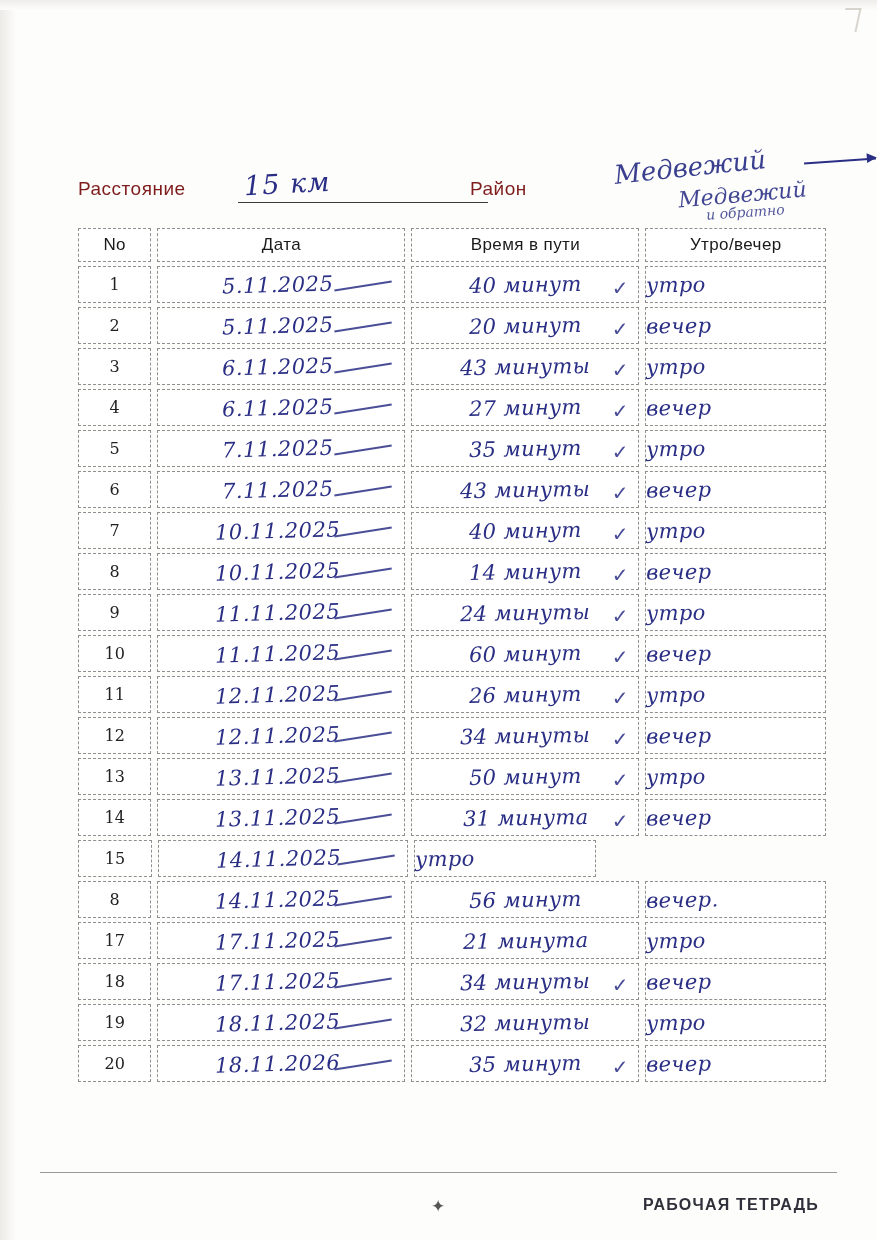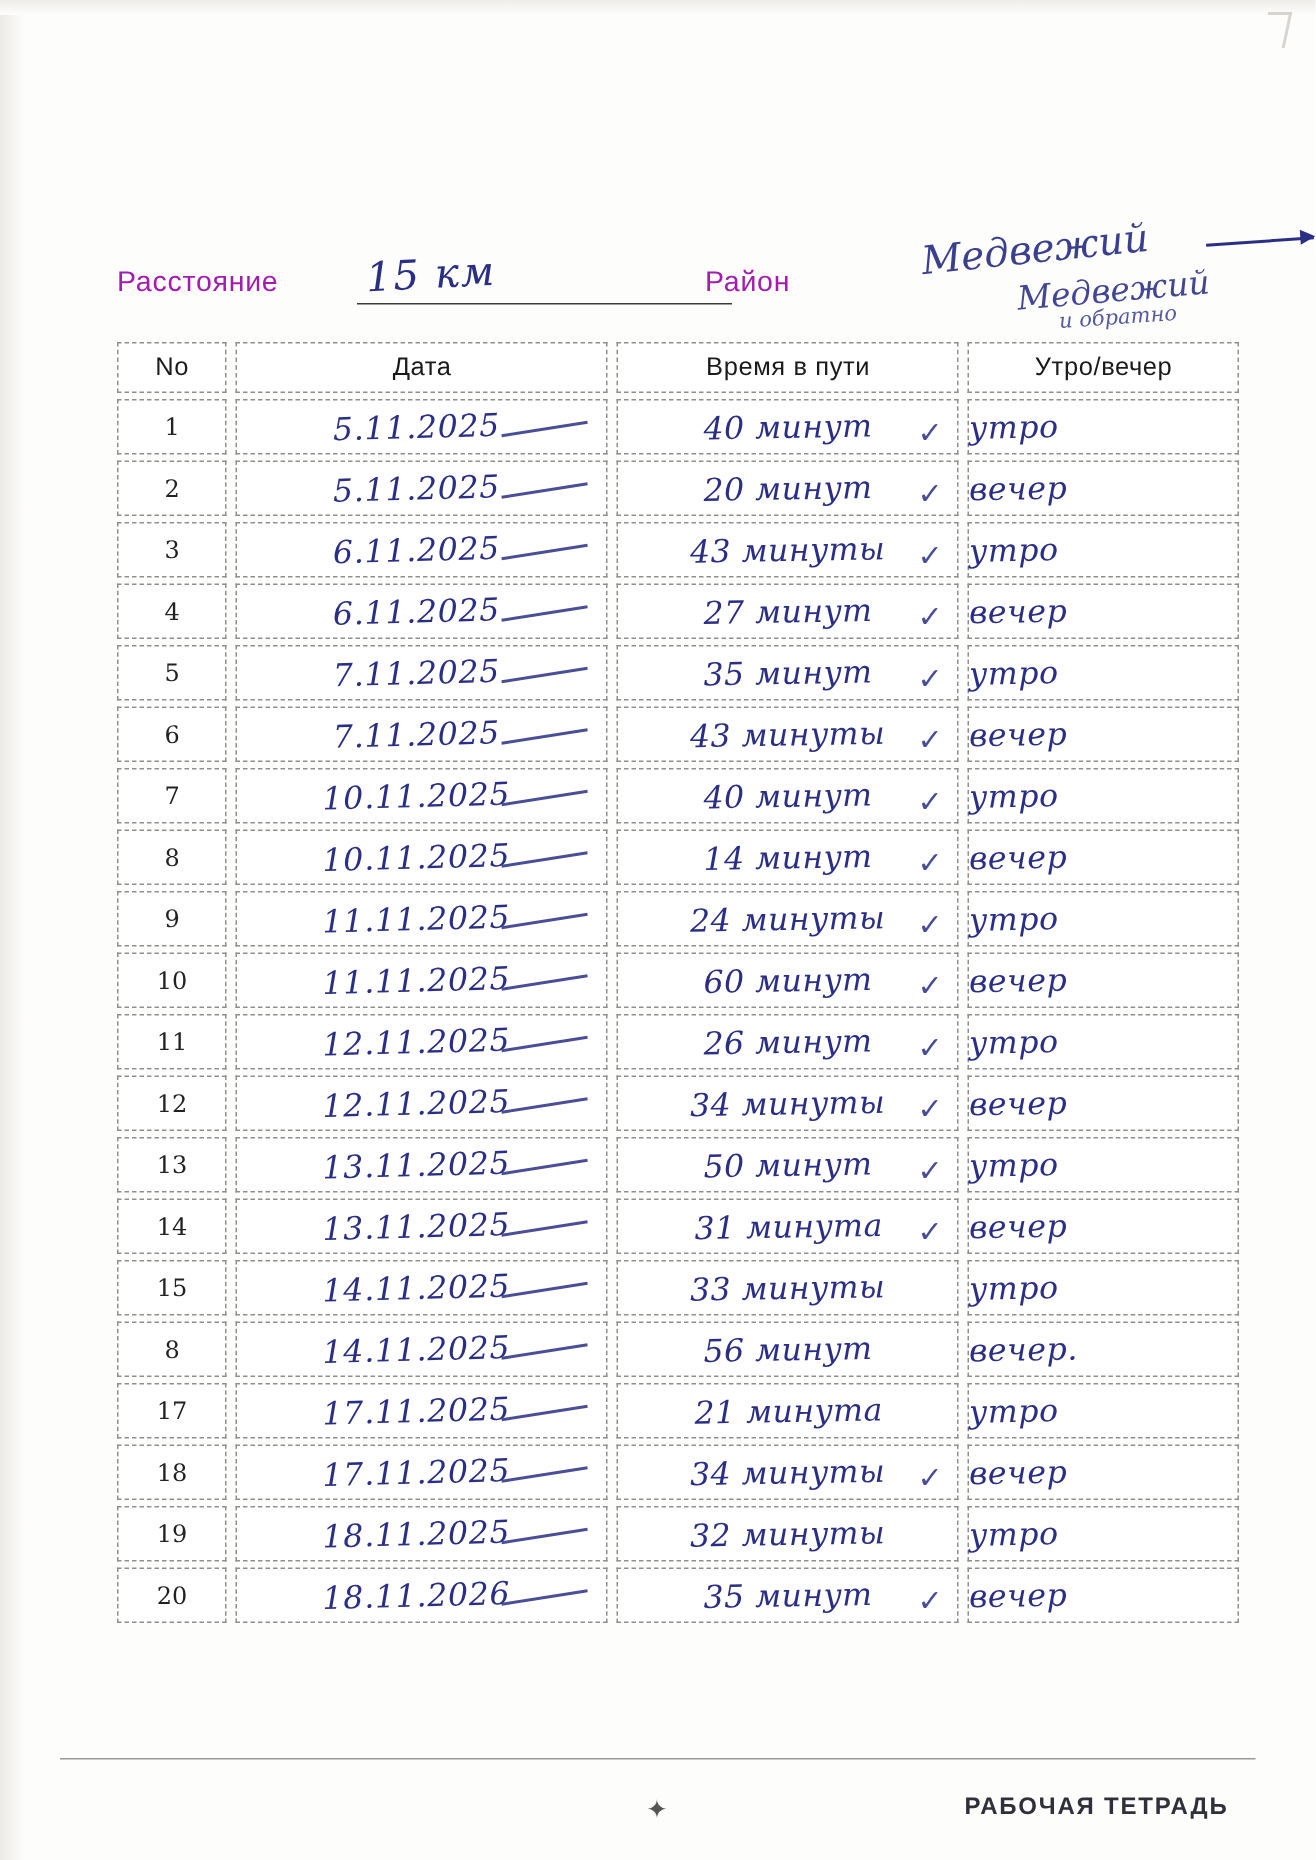--- a/index.html
+++ b/index.html
@@ -64,21 +64,21 @@
   .meta-row {
     position: absolute;
     top: 170px;
     left: 78px;
     width: 740px;
     height: 40px;
   }
   .meta-label {
     position: absolute;
     font-size: 19px;
-    color: #a21caf;
+    color: #7f1d1d;
     letter-spacing: .5px;
   }
   .meta-label.distance { left: 0; top: 8px; }
   .meta-label.district { left: 392px; top: 8px; }
 
   .meta-value {
     position: absolute;
     font-family: "DejaVu Serif", serif;
     font-style: italic;
     font-size: 27px;
@@ -525,23 +525,20 @@
           </div>
         </div>
         <div class="row">
           <div class="cell c-no">
             <span class="num">15</span>
           </div>
           <div class="cell c-date">
             <span class="hand hand-date">14.11.2025</span>
             <span class="strike"></span>
           </div>
-          <div class="cell c-time">
-            <span class="hand hand-time">33 минуты</span>
-          </div>
           <div class="cell c-part">
             <span class="hand hand-part">утро</span>
           </div>
         </div>
         <div class="row">
           <div class="cell c-no">
             <span class="num">8</span>
           </div>
           <div class="cell c-date">
             <span class="hand hand-date">14.11.2025</span>

